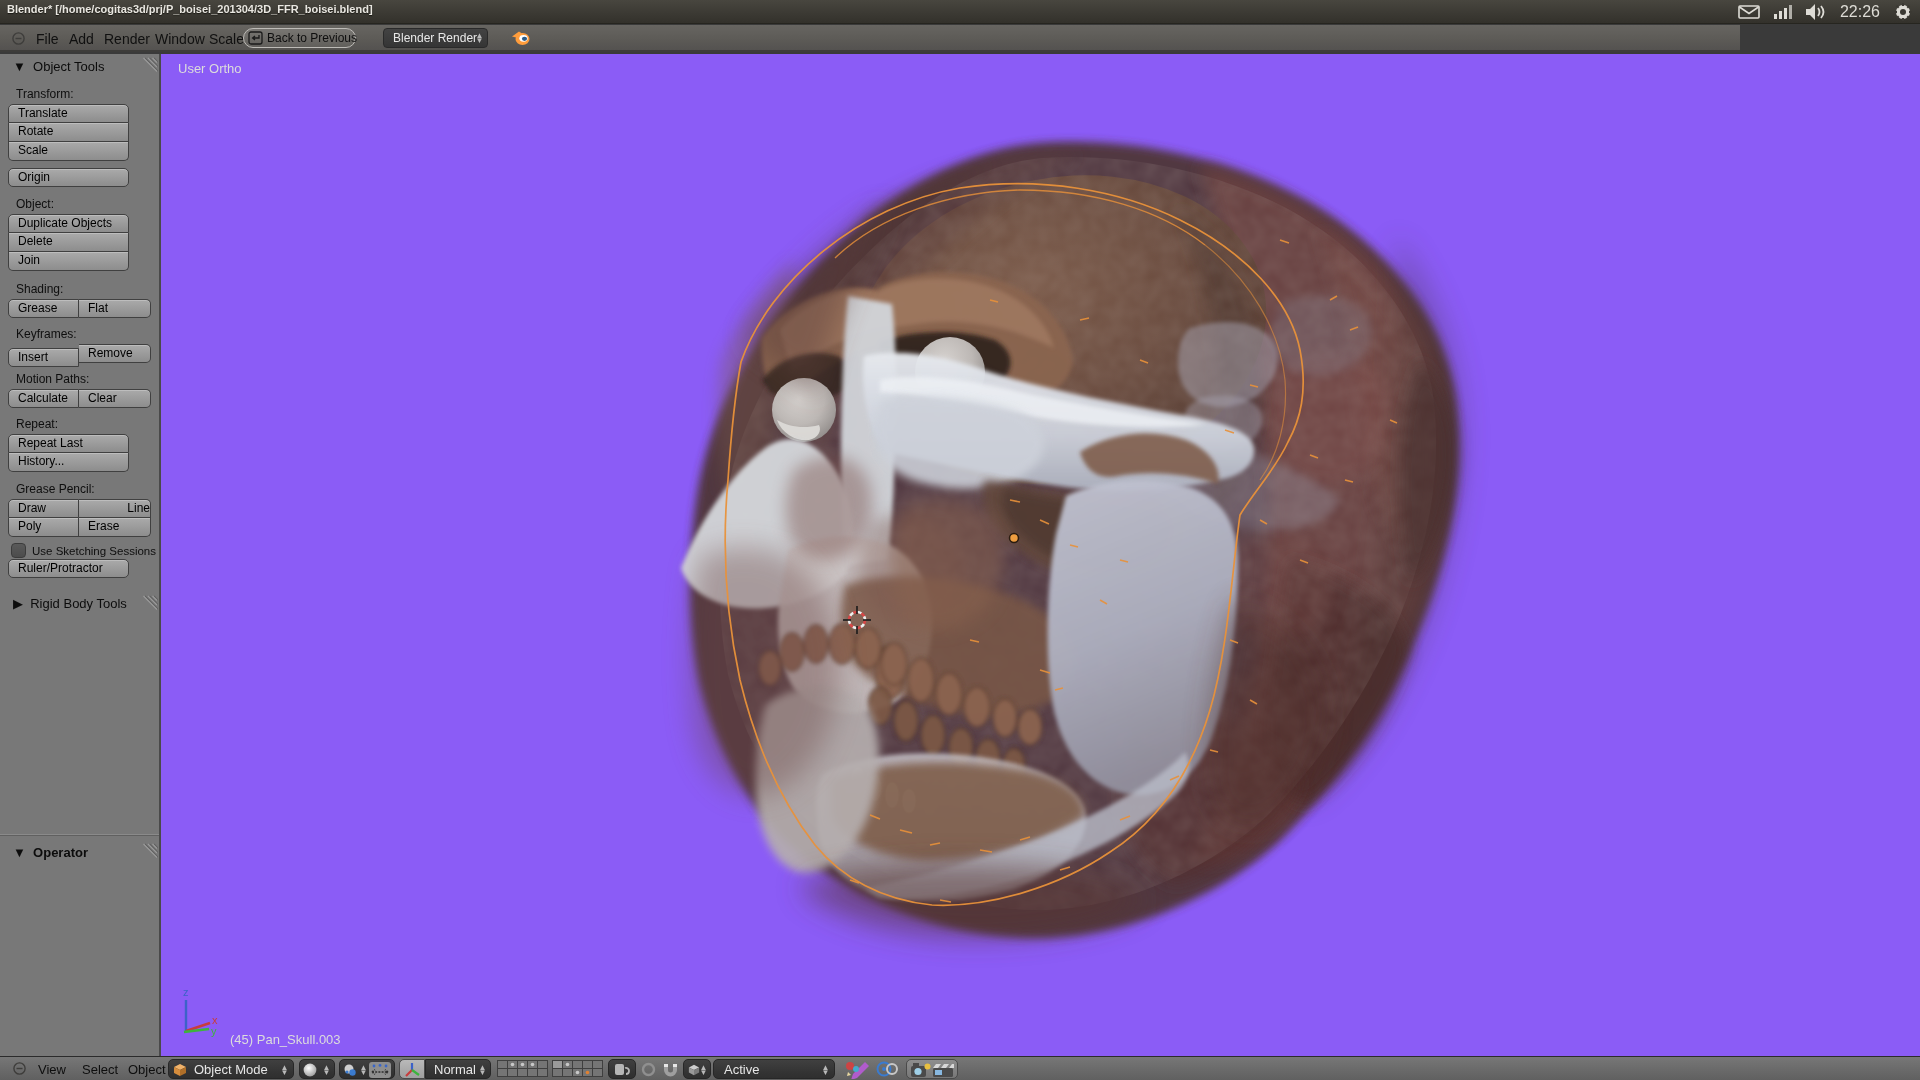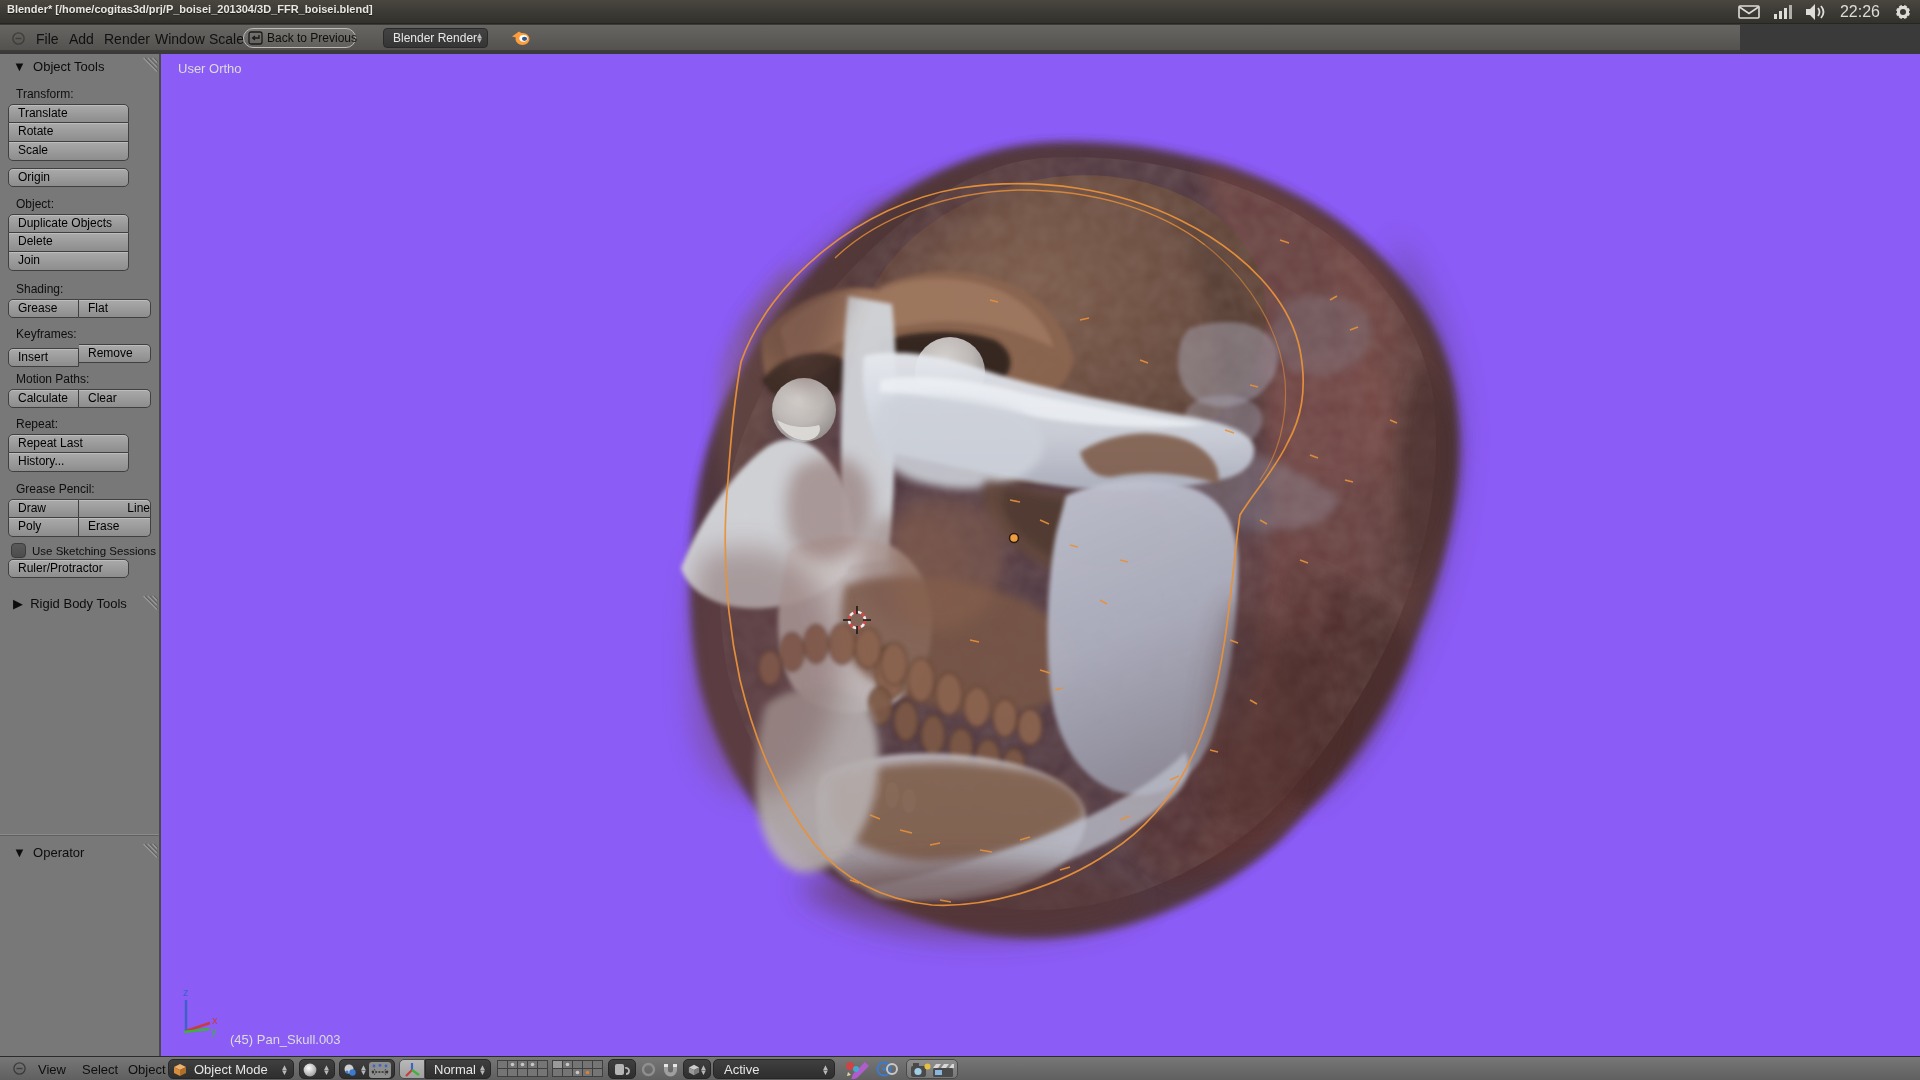--- a/index.html
+++ b/index.html
@@ -157,21 +157,21 @@
   <div class="panelhead" style="left:13px; top:542px;">▶&nbsp; Rigid Body Tools</div>
   <svg class="gripsvg" style="position:absolute;left:138px;top:540px;" width="20" height="18" viewBox="0 0 20 18">
     <g stroke="#5f5f5f" stroke-width="1.1">
         <path d="M7 2 L20 15 M11.5 2 L20 10.5 M16 2 L20 6"></path>
       </g>
     <g stroke="#9b9b9b" stroke-width="1.1">
         <path d="M5.5 2 L19 15.5 M10 2 L19 11 M14.5 2 L19 6.5"></path>
       </g>
   </svg>
   <div class="tool-divider"></div>
-  <div class="panelhead" style="left:13px; top:791px;">▼&nbsp; Operator</div>
+  <div class="panelhead" style="left:13px; top:791px;font-weight:bold;">▼&nbsp; Operator</div>
   <svg class="gripsvg" style="position:absolute;left:138px;top:788px;" width="20" height="18" viewBox="0 0 20 18">
     <g stroke="#5f5f5f" stroke-width="1.1">
         <path d="M7 2 L20 15 M11.5 2 L20 10.5 M16 2 L20 6"></path>
       </g>
     <g stroke="#9b9b9b" stroke-width="1.1">
         <path d="M5.5 2 L19 15.5 M10 2 L19 11 M14.5 2 L19 6.5"></path>
       </g>
   </svg>
 </div>
 

